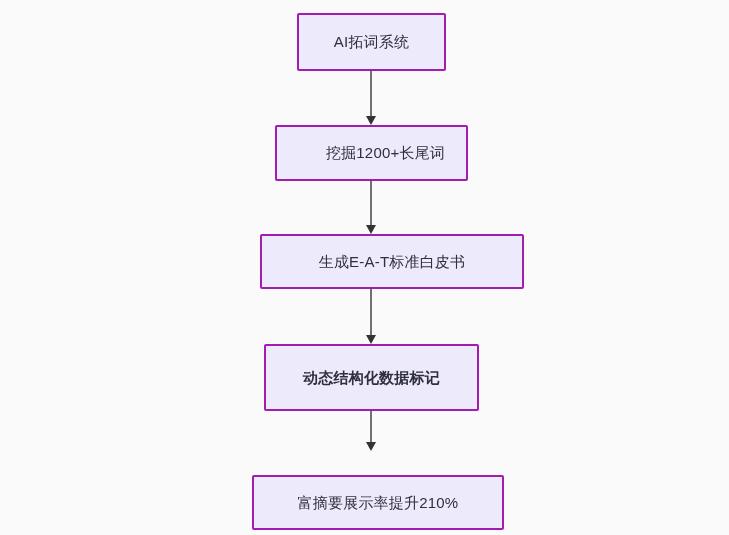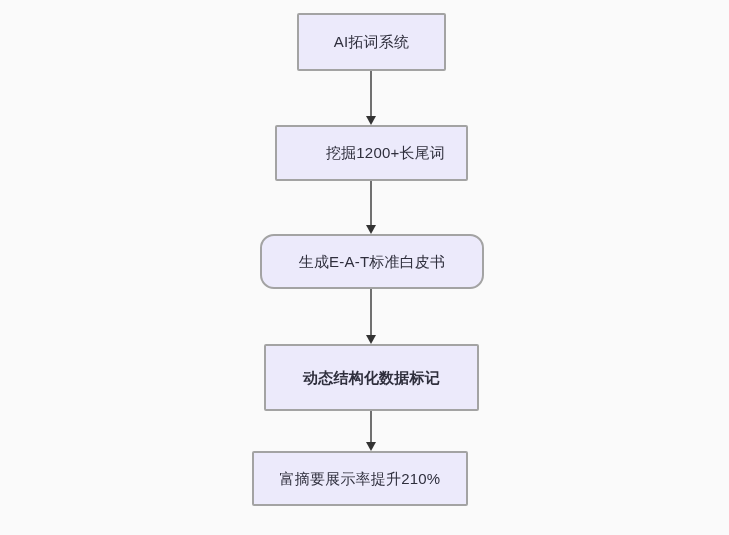--- a/index.html
+++ b/index.html
@@ -15,21 +15,21 @@
   }
   #flow-canvas {
     position: relative;
     width: 729px;
     height: 535px;
   }
   .node {
     position: absolute;
     box-sizing: border-box;
     background: #eceafb;
-    border: 2px solid #a3a3a3;
+    border: 2px solid #a21caf;
     border-radius: 2px;
     display: flex;
     align-items: center;
     justify-content: center;
     color: #2f2f3d;
     font-size: 15px;
     line-height: 1.2;
     letter-spacing: 0.2px;
     white-space: nowrap;
     font-family: "Liberation Sans", "DejaVu Sans", sans-serif;
@@ -87,25 +87,25 @@
   </div>
 
   <div class="node" style="left:297px; top:13px; width:149px; height:58px;">
     <span class="node-label">AI拓词系统</span>
   </div>
 
   <div class="node" style="left:275px; top:125px; width:193px; height:56px;padding-left:28px;">
     <span class="node-label">挖掘1200+长尾词</span>
   </div>
 
-  <div class="node" style="left:260px; top:234px; width:224px; height:55px;border-radius:14px;">
+  <div class="node" style="left:260px; top:234px; width:264px; height:55px;">
     <span class="node-label">生成E-A-T标准白皮书</span>
   </div>
 
   <div class="node" style="left:264px; top:344px; width:215px; height:67px;font-weight:bold;">
     <span class="node-label">动态结构化数据标记</span>
   </div>
 
-  <div class="node" style="left:252px; top:451px; width:216px; height:55px;">
+  <div class="node" style="left:252px; top:475px; width:252px; height:55px;">
     <span class="node-label">富摘要展示率提升210%</span>
   </div>
 
 </div>
 
 </body></html>

